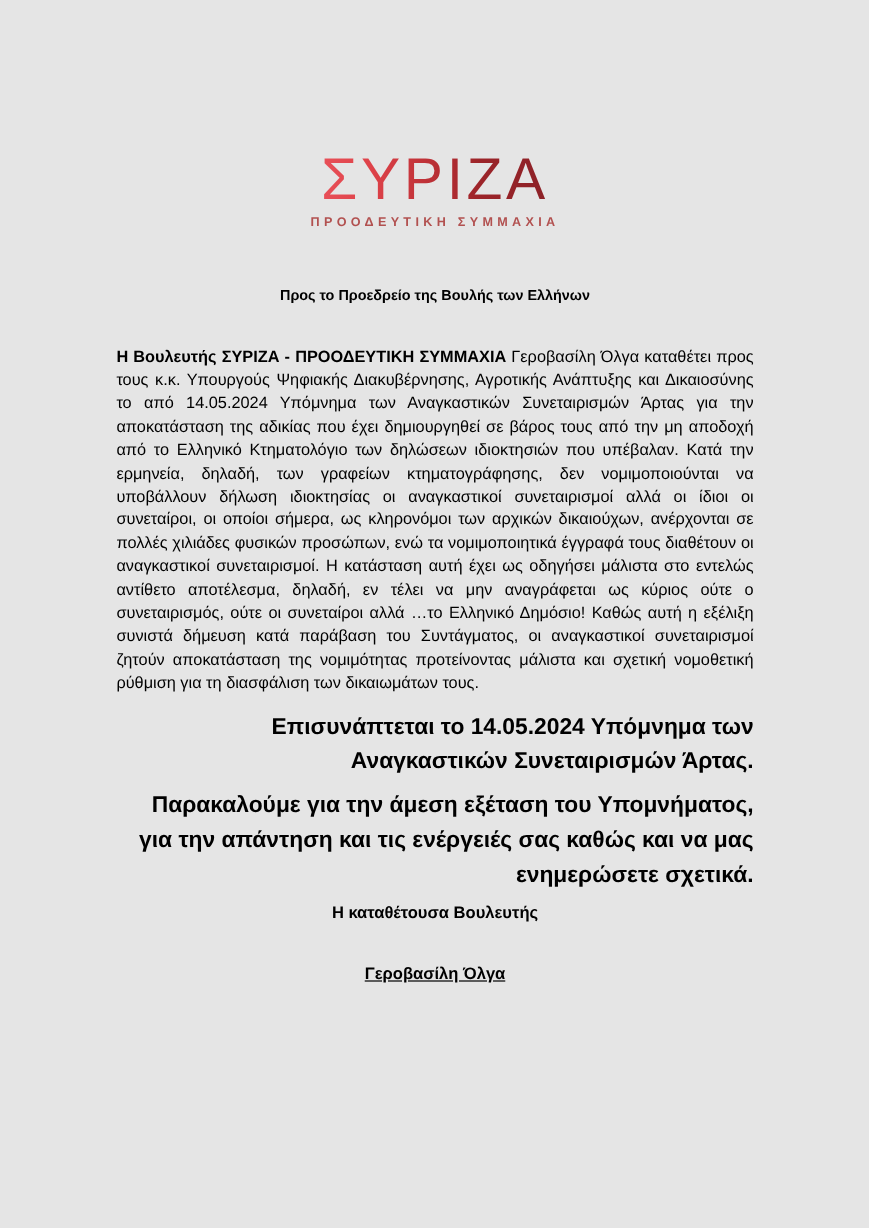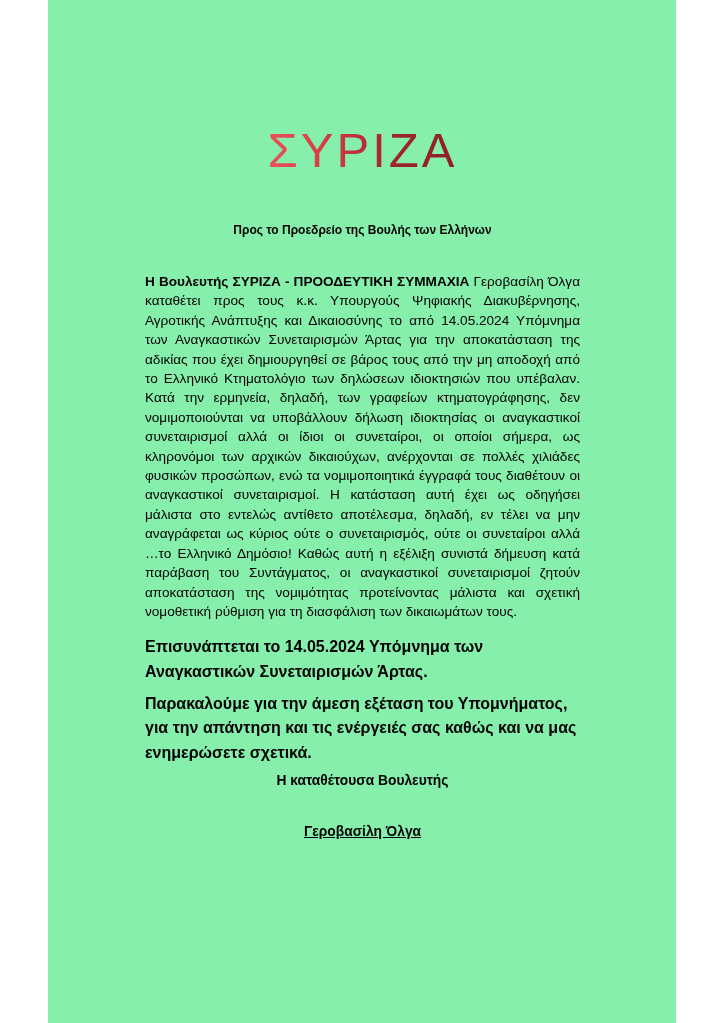--- a/index.html
+++ b/index.html
@@ -2,24 +2,24 @@
 <html lang="el"><head>
 <meta charset="utf-8">
 <style>
   html, body {
     margin: 0;
     padding: 0;
     background: #ffffff;
   }
   .page {
     position: relative;
-    width: 628px;
+    width: 724px;
     height: 1023px;
     margin: 0 auto;
-    background: #86efac;
+    background: #e5e5e5;
     box-sizing: border-box;
     padding: 126px 96px 0 97px;
     font-family: "Liberation Sans", "DejaVu Sans", sans-serif;
     color: #000000;
     overflow: hidden;
   }
   
   .logo-block {
     text-align: center;
     margin: 0 0 46px 0;
@@ -61,24 +61,24 @@
   .body-paragraph {
     margin: 33px 0 14px 0;
     font-size: 13.6px;
     line-height: 19.4px;
     text-align: justify;
   }
   .body-paragraph .lead-bold {
     font-weight: 700;
   }
   .note {
-    font-size: 16px;
+    font-size: 19px;
     font-weight: 700;
     line-height: 1.52;
-    text-align: left;
+    text-align: right;
     margin: 0 0 8px 0;
   }
   .date-line {
     font-size: 13.8px;
     font-weight: 700;
     text-align: left;
     margin: 12px 0 6px 0;
   }
   .sig-title {
     font-size: 13.8px;
@@ -94,20 +94,21 @@
     text-decoration: underline;
   }
 </style>
 </head>
 <body>
 
 <div class="page">
 
   <div class="logo-block">
     <span class="logo-title">ΣΥΡΙΖΑ</span>
+    <span class="logo-subtitle">ΠΡΟΟΔΕΥΤΙΚΗ ΣΥΜΜΑΧΙΑ</span>
   </div>
 
   <p class="doc-heading">Προς το Προεδρείο της Βουλής των Ελλήνων</p>
 
 
 
 
   <p class="body-paragraph">
     <span class="lead-bold">Η Βουλευτής ΣΥΡΙΖΑ - ΠΡΟΟΔΕΥΤΙΚΗ ΣΥΜΜΑΧΙΑ</span><span> Γεροβασίλη Όλγα καταθέτει προς τους κ.κ. Υπουργούς Ψηφιακής Διακυβέρνησης, Αγροτικής Ανάπτυξης και Δικαιοσύνης το από 14.05.2024 Υπόμνημα των Αναγκαστικών Συνεταιρισμών Άρτας για την αποκατάσταση της αδικίας που έχει δημιουργηθεί σε βάρος τους από την μη αποδοχή από το Ελληνικό Κτηματολόγιο των δηλώσεων ιδιοκτησιών που υπέβαλαν. Κατά την ερμηνεία, δηλαδή, των γραφείων κτηματογράφησης, δεν νομιμοποιούνται να υποβάλλουν δήλωση ιδιοκτησίας οι αναγκαστικοί συνεταιρισμοί αλλά οι ίδιοι οι συνεταίροι, οι οποίοι σήμερα, ως κληρονόμοι των αρχικών δικαιούχων, ανέρχονται σε πολλές χιλιάδες φυσικών προσώπων, ενώ τα νομιμοποιητικά έγγραφά τους διαθέτουν οι αναγκαστικοί συνεταιρισμοί. Η κατάσταση αυτή έχει ως οδηγήσει μάλιστα στο εντελώς αντίθετο αποτέλεσμα, δηλαδή, εν τέλει να μην αναγράφεται ως κύριος ούτε ο συνεταιρισμός, ούτε οι συνεταίροι αλλά …το Ελληνικό Δημόσιο! Καθώς αυτή η εξέλιξη συνιστά δήμευση κατά παράβαση του Συντάγματος, οι αναγκαστικοί συνεταιρισμοί ζητούν αποκατάσταση της νομιμότητας προτείνοντας μάλιστα και σχετική νομοθετική ρύθμιση για τη διασφάλιση των δικαιωμάτων τους.</span>
   </p>

